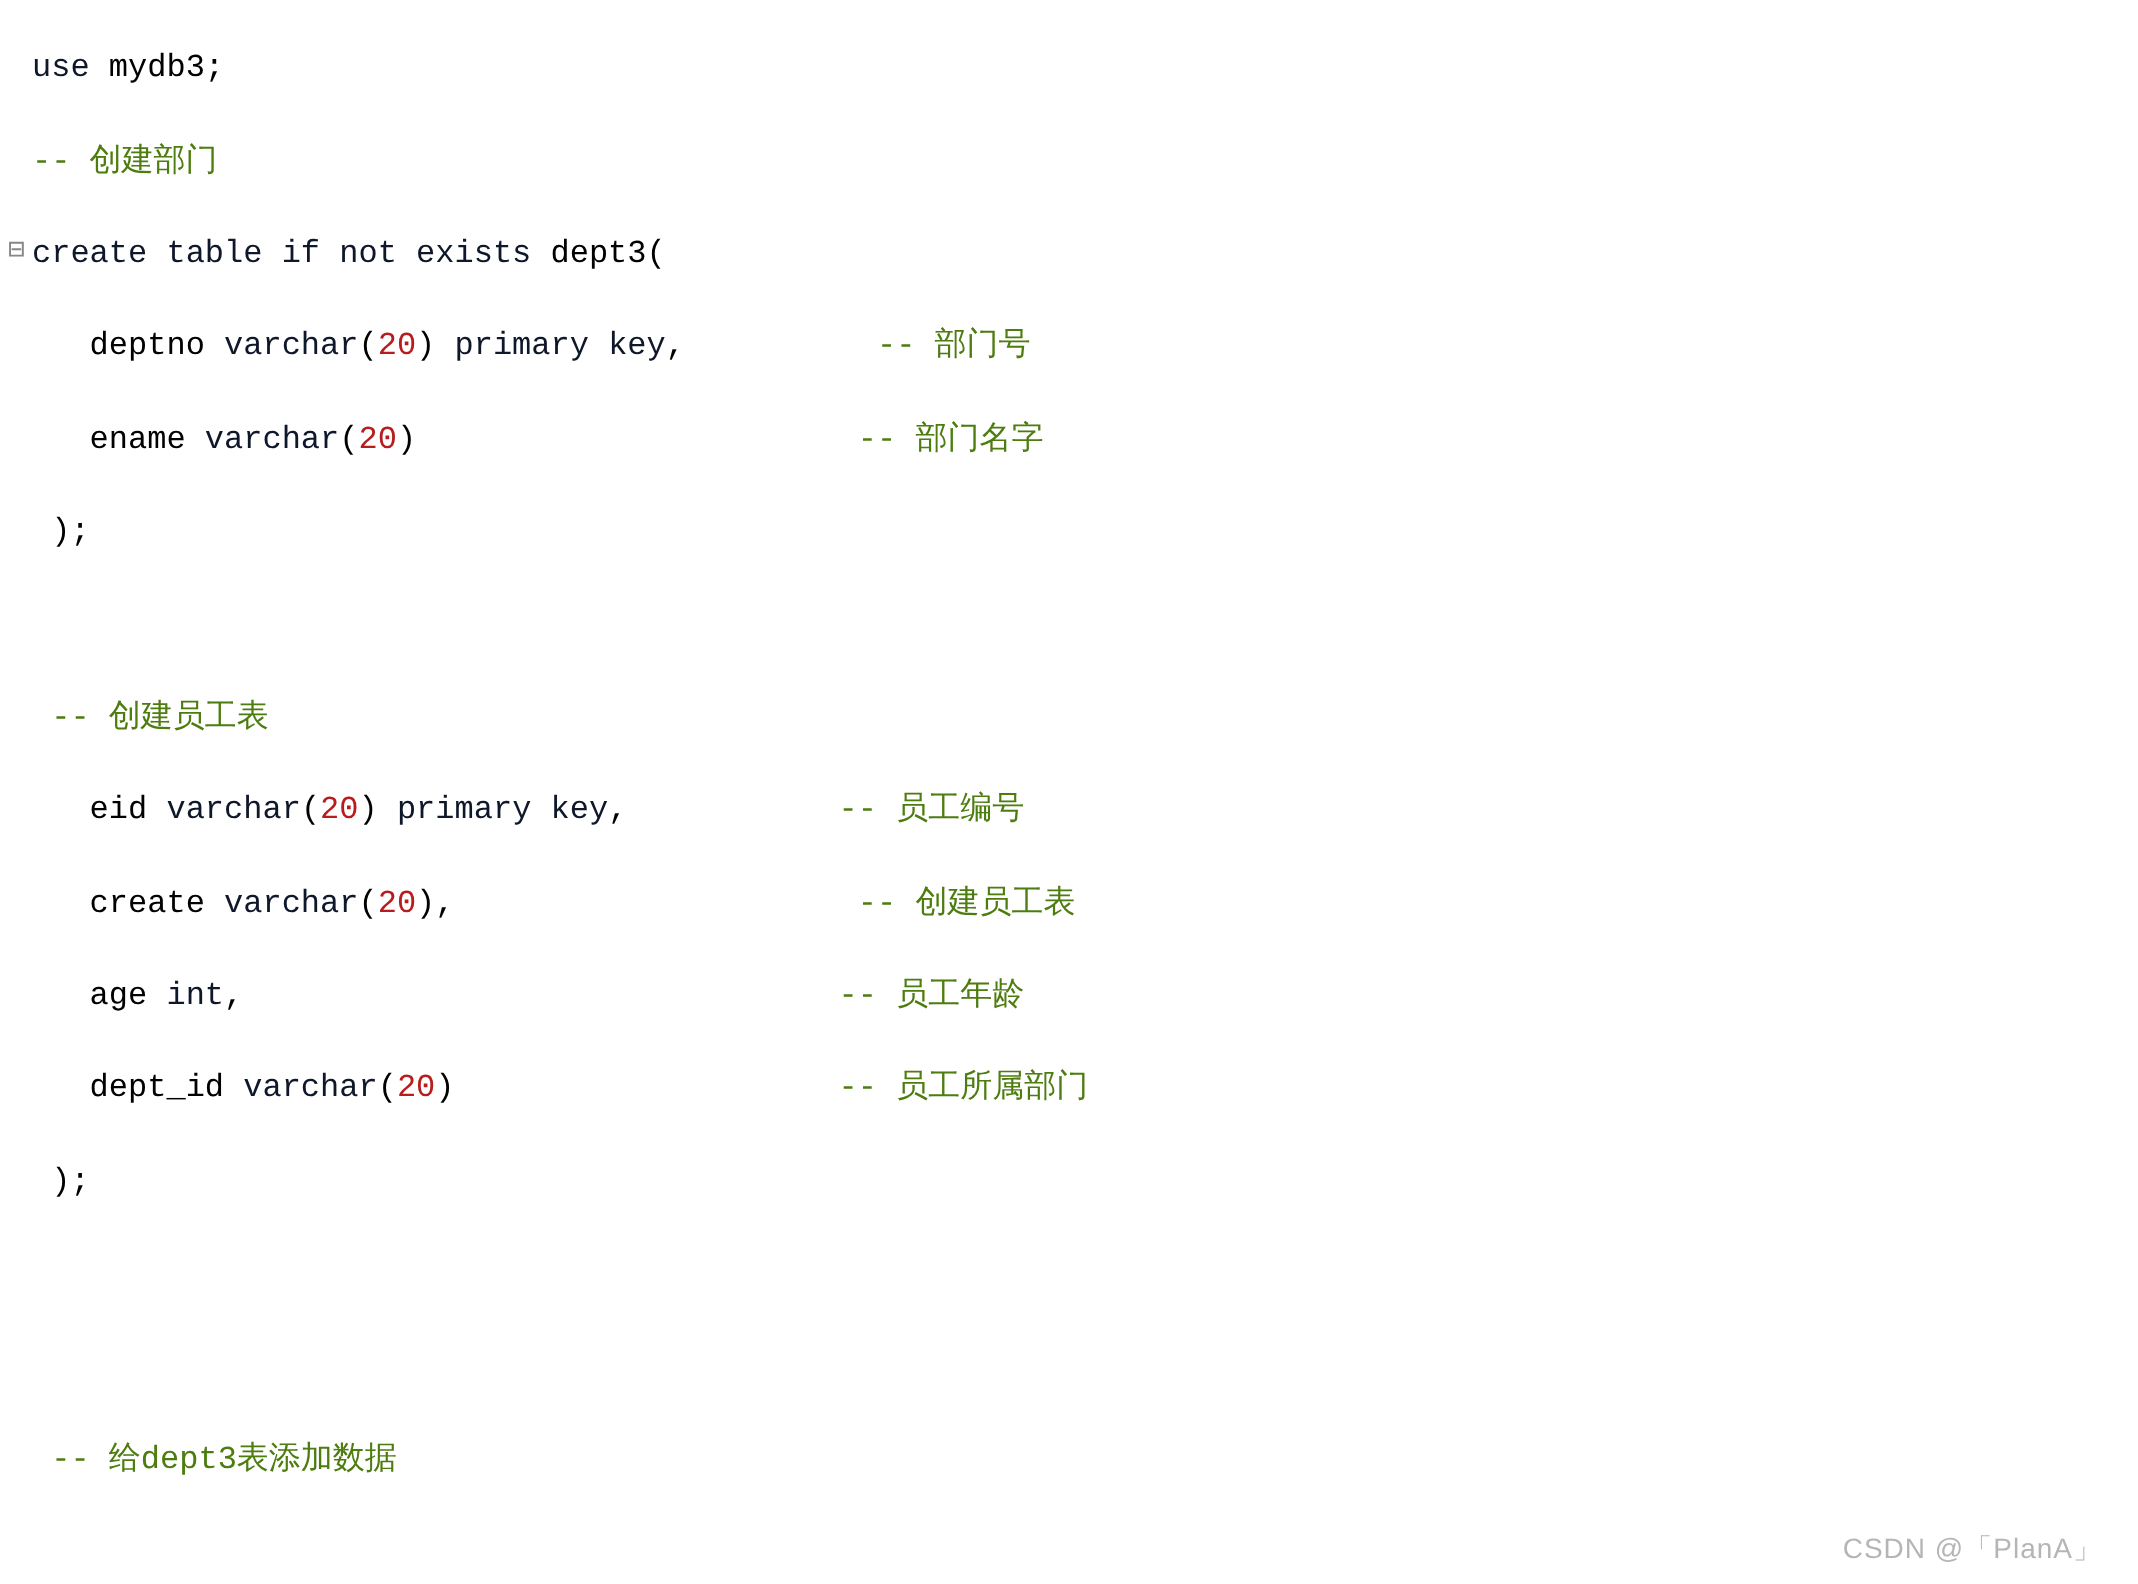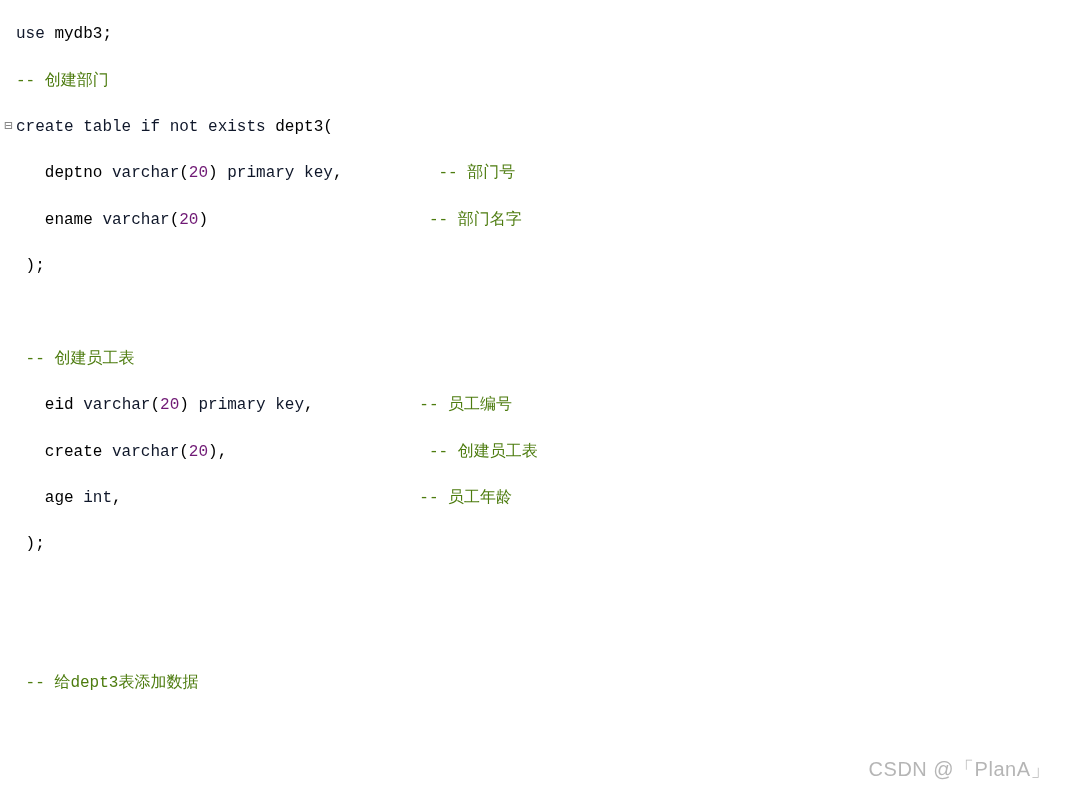--- a/index.html
+++ b/index.html
@@ -24,47 +24,48 @@
     width: 12px;
     color: #888;
     font-size: 14px;
     vertical-align: top;
   }
   .line {
     display: block;
   }
   .kw { color: #0f172a; }      
   .comment { color: #4d7c0f; } 
-  .num { color: #701a75; }     
+  .num { color: #b91c1c; }     
   .plain { color: #000000; }
   .watermark {
     position: absolute;
     right: 18px;
     bottom: 8px;
     color: rgba(120,120,120,0.55);
     font-family: Arial, sans-serif;
-    font-size: 20px;
+    font-size: 14px;
     letter-spacing: 0.5px;
   }
 </style>
 </head>
 <body>
 
 <div class="code-area">
 <span class="line"><span class="gutter"> </span><span class="kw">use</span><span class="plain"> mydb3</span><span class="plain">;</span></span>
 <span class="line"><span class="gutter"> </span><span class="comment">-- 创建部门</span></span>
 <span class="line"><span class="gutter">⊟</span><span class="kw">create table if not exists</span><span class="plain"> dept3(</span></span>
 <span class="line"><span class="gutter"> </span><span class="plain">   deptno </span><span class="kw">varchar</span><span class="plain">(</span><span class="num">20</span><span class="plain">) </span><span class="kw">primary key</span><span class="plain">,</span><span class="comment">          -- 部门号</span></span>
 <span class="line"><span class="gutter"> </span><span class="plain">   ename </span><span class="kw">varchar</span><span class="plain">(</span><span class="num">20</span><span class="plain">)</span><span class="comment">                       -- 部门名字</span></span>
 <span class="line"><span class="gutter"> </span><span class="plain"> );</span></span>
 <span class="line"><span class="gutter"> </span><span class="plain"> </span></span>
 <span class="line"><span class="gutter"> </span><span class="comment"> -- 创建员工表</span></span>
 <span class="line"><span class="gutter"> </span><span class="plain">   eid </span><span class="kw">varchar</span><span class="plain">(</span><span class="num">20</span><span class="plain">) </span><span class="kw">primary key</span><span class="plain">,</span><span class="comment">           -- 员工编号</span></span>
 <span class="line"><span class="gutter"> </span><span class="plain">   create </span><span class="kw">varchar</span><span class="plain">(</span><span class="num">20</span><span class="plain">),</span><span class="comment">                     -- 创建员工表</span></span>
 <span class="line"><span class="gutter"> </span><span class="plain">   age </span><span class="kw">int</span><span class="plain">,</span><span class="comment">                               -- 员工年龄</span></span>
+<span class="line"><span class="gutter"> </span><span class="plain">   dept_id </span><span class="kw">varchar</span><span class="plain">(</span><span class="num">20</span><span class="plain">)</span><span class="comment">                    -- 员工所属部门</span></span>
 <span class="line"><span class="gutter"> </span><span class="plain"> );</span></span>
 <span class="line"><span class="gutter"> </span><span class="plain"> </span></span>
 <span class="line"><span class="gutter"> </span><span class="plain"> </span></span>
 <span class="line"><span class="gutter"> </span><span class="comment"> -- 给dept3表添加数据</span></span>
 
 
 
 
 
 

